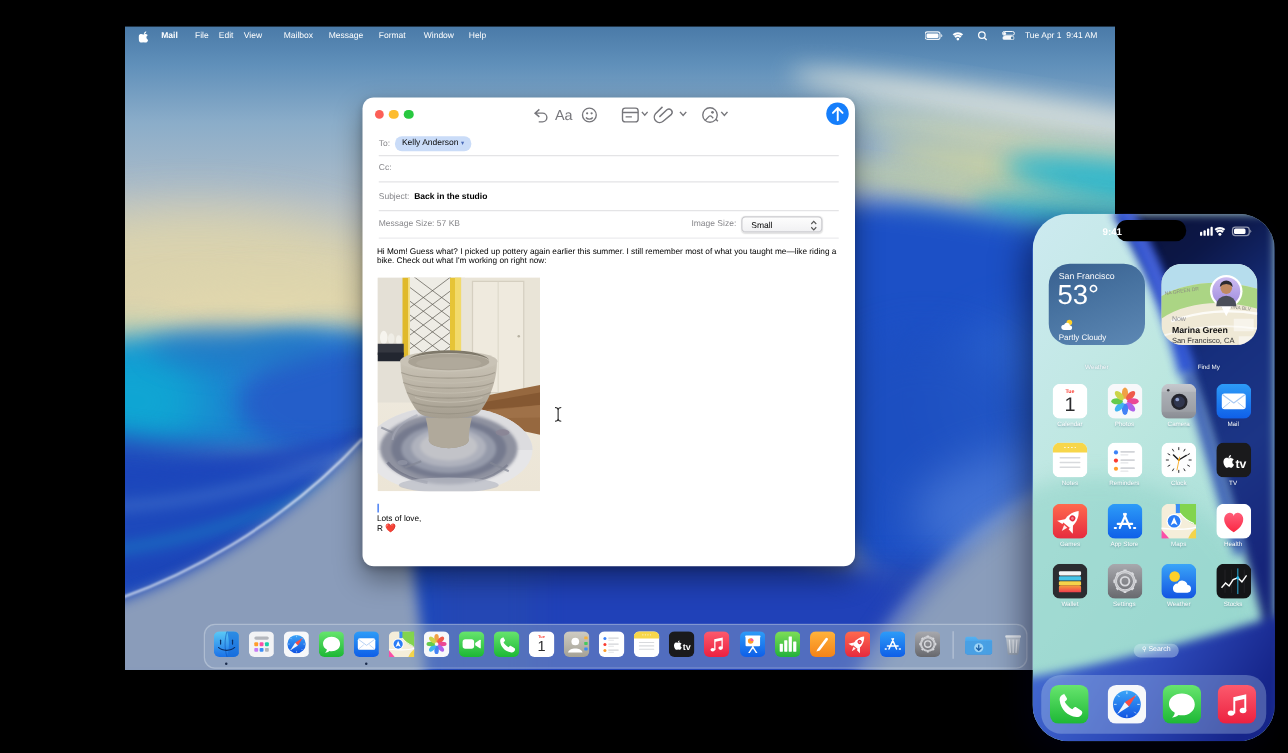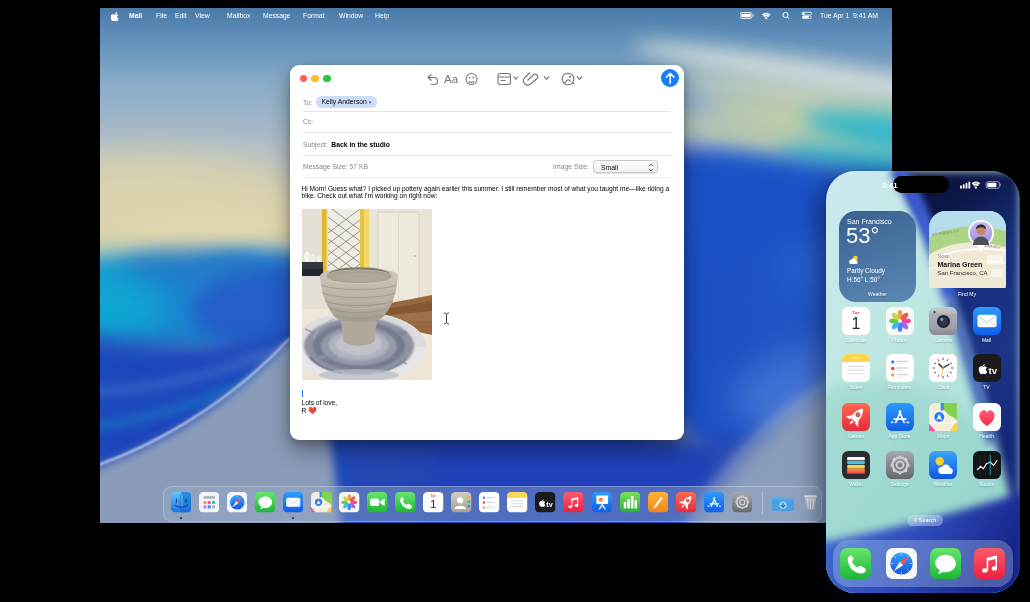--- a/index.html
+++ b/index.html
@@ -1,18 +1,18 @@
 <!DOCTYPE html>
 <html><head>
 <meta charset="utf-8">
 <style>
 html,body{margin:0;padding:0;background:#000;width:1030px;height:602px;overflow:hidden;
  font-family:"Liberation Sans",sans-serif;-webkit-font-smoothing:antialiased;}
 *{box-sizing:border-box;}
-#screen{position:absolute;left:100px;top:8px;width:792px;height:515.5px;overflow:hidden;}
+#screen{position:absolute;left:100px;top:21px;width:792px;height:515.5px;overflow:hidden;}
 #wp{position:absolute;left:0;top:0;width:792px;height:515px;}
 
 #menubar{position:absolute;left:0;top:0;width:792px;height:15px;color:#fff;font-size:6.8px;font-weight:bold;}
 #menubar span{position:absolute;top:4.2px;white-space:nowrap;}
 
 #dock{position:absolute;left:63px;top:478px;width:659px;height:36px;border-radius:9px;
  background:rgba(150,172,200,.42);border:.5px solid rgba(255,255,255,.28);}
 .dk{position:absolute;top:484px;width:20.5px;height:20.5px;}
 .dot{position:absolute;top:508.5px;width:2.4px;height:2.4px;border-radius:50%;background:#1a2a4a;}
 #dksep{position:absolute;left:662px;top:484px;width:1px;height:22px;background:rgba(255,255,255,.35);}
@@ -27,21 +27,21 @@
 #phone{position:absolute;left:826px;top:171px;width:193.5px;height:422px;border-radius:29px;overflow:hidden;box-shadow:-6px 10px 26px rgba(0,0,25,.5);}
 #pwp{position:absolute;left:0;top:0;width:193.5px;height:422px;}
 #island{position:absolute;left:67px;top:5px;width:56px;height:16.5px;border-radius:8.5px;background:#000;}
 .plabel{position:absolute;color:#fff;font-size:5px;text-align:center;width:40px;margin-left:-20px;
  text-shadow:0 .5px 1.5px rgba(0,40,80,.4);}
 .pic{position:absolute;width:28px;height:28px;}
 .pdk{position:absolute;width:31px;height:31px;}
 #pdock{position:absolute;left:7px;top:368.5px;width:180px;height:47px;border-radius:16px;background:rgba(195,222,245,.3);}
 #search{position:absolute;left:81px;top:344px;width:36px;height:10.5px;border-radius:5.5px;background:rgba(215,240,248,.38);
  color:#fff;font-size:5.6px;text-align:center;line-height:10.5px;}
-.wdg{position:absolute;top:40px;width:77px;height:91px;border-radius:17px;}
+.wdg{position:absolute;top:40px;width:77px;height:65px;border-radius:17px;}
 </style>
 </head>
 <body>
 <svg width="0" height="0" style="position:absolute">
 <defs>
 <linearGradient id="gfin" x1="0" y1="0" x2="0" y2="1">
         <stop offset="0" stop-color="#5bcaf6"></stop>
         <stop offset="1" stop-color="#1b72e8"></stop>
       </linearGradient>
 <linearGradient id="ggrn" x1="0" y1="0" x2="0" y2="1">

